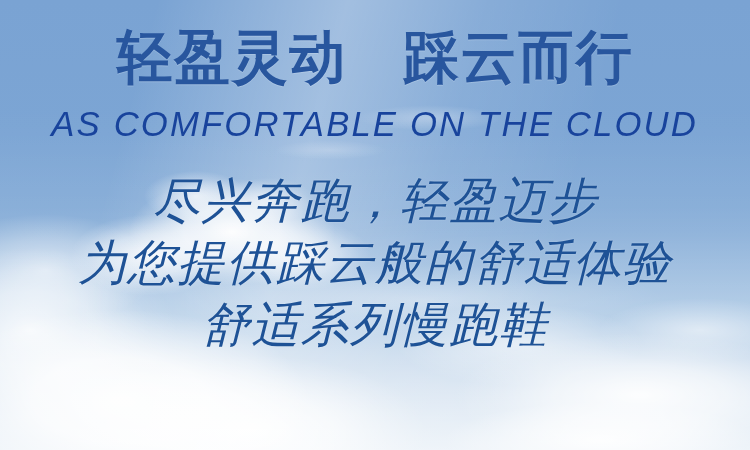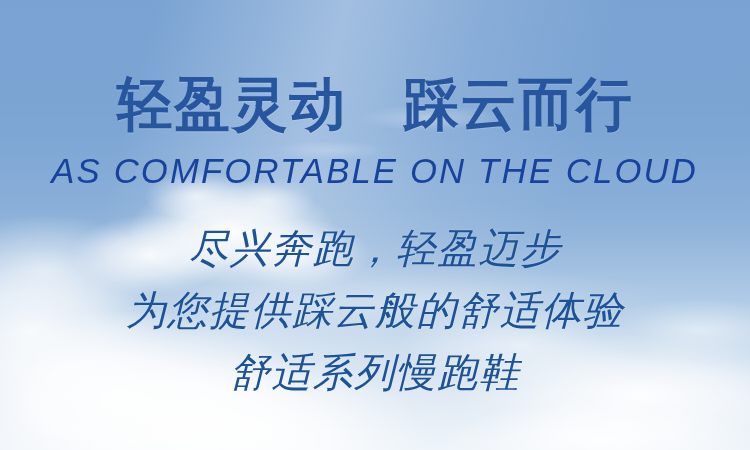--- a/index.html
+++ b/index.html
@@ -77,21 +77,20 @@
       rgba(255,255,255,0) 76%);
   }
 
   
   .content {
     position: absolute;
     inset: 0;
     display: flex;
     flex-direction: column;
     align-items: center;
-    justify-content: center;
   }
 
   .headline {
     margin-top: 27px;
     font-size: 58px;
     line-height: 1.05;
     font-weight: 700;
     color: #28569E;
     letter-spacing: 2px;
     white-space: nowrap;
@@ -114,21 +113,21 @@
     transform: scaleX(0.99);
   }
 
   .body-lines {
     margin-top: 26px;
     display: flex;
     flex-direction: column;
     align-items: center;
   }
   .body-line {
-    font-size: 40px;
+    font-size: 48px;
     line-height: 62px;
     font-style: italic;
     font-weight: 400;
     color: #1E5296;
     letter-spacing: 1.5px;
     white-space: nowrap;
     text-shadow: 0 0 2px rgba(255,255,255,0.30);
   }
 </style>
 </head>

